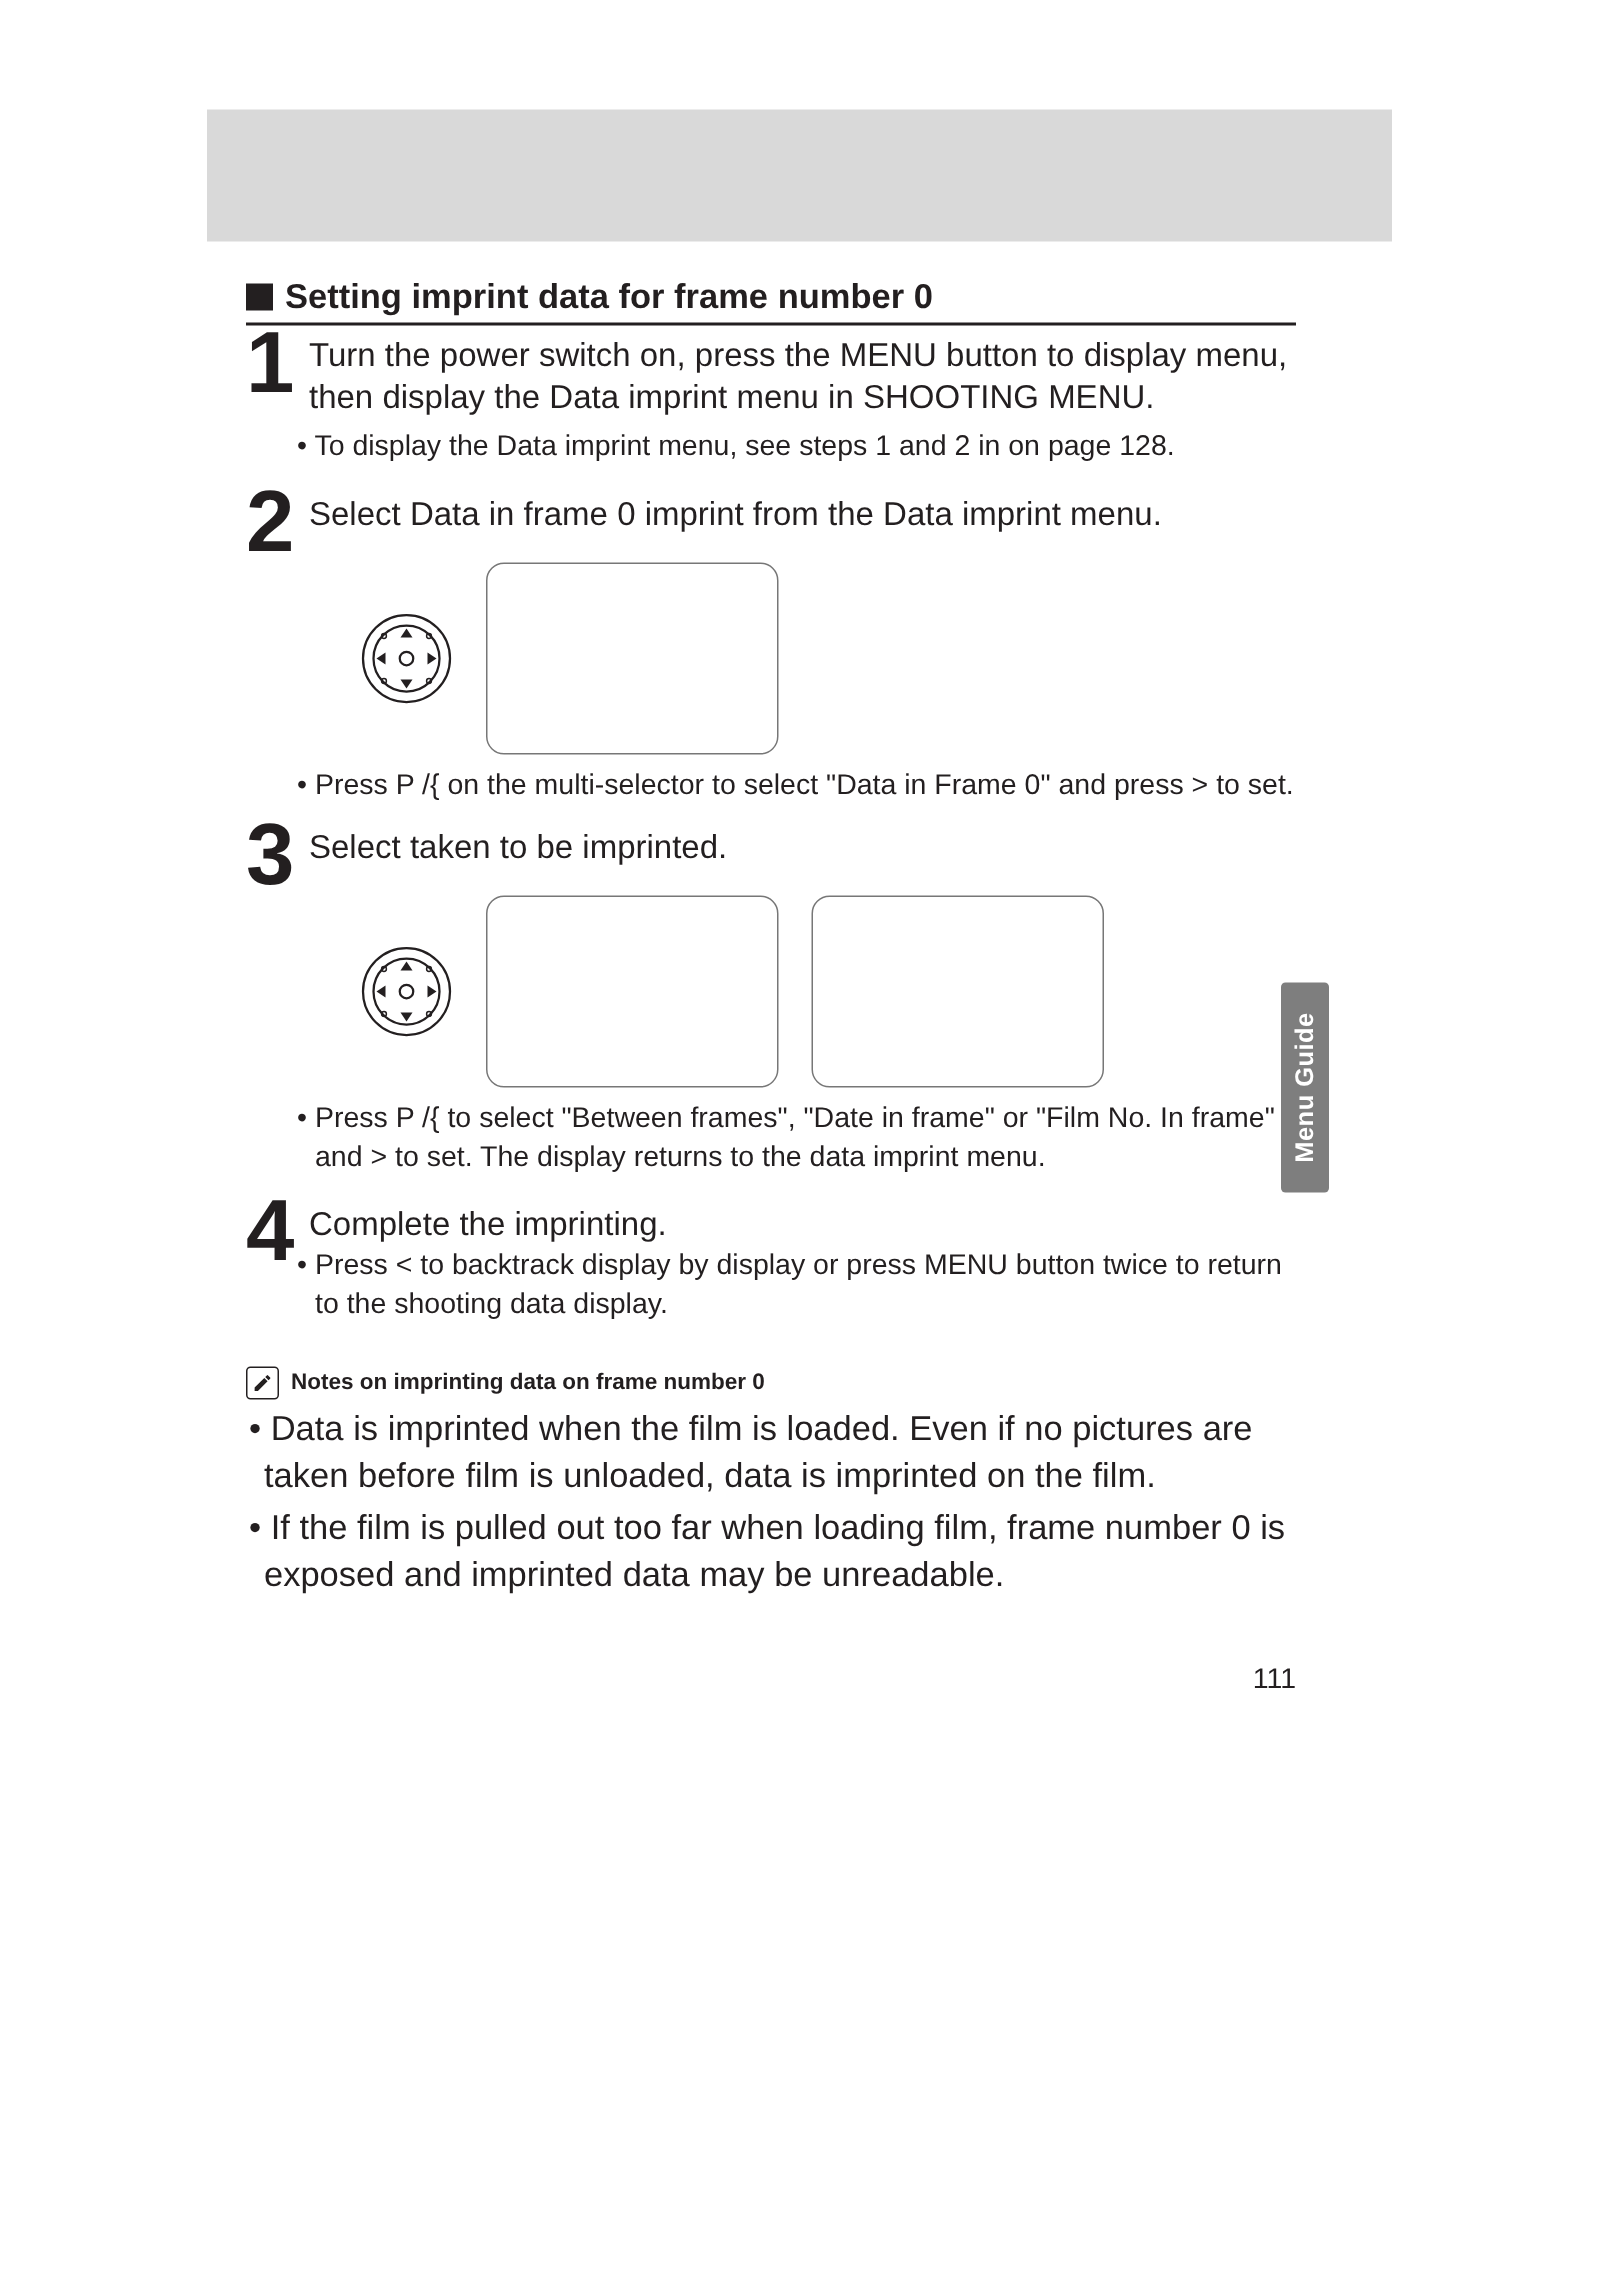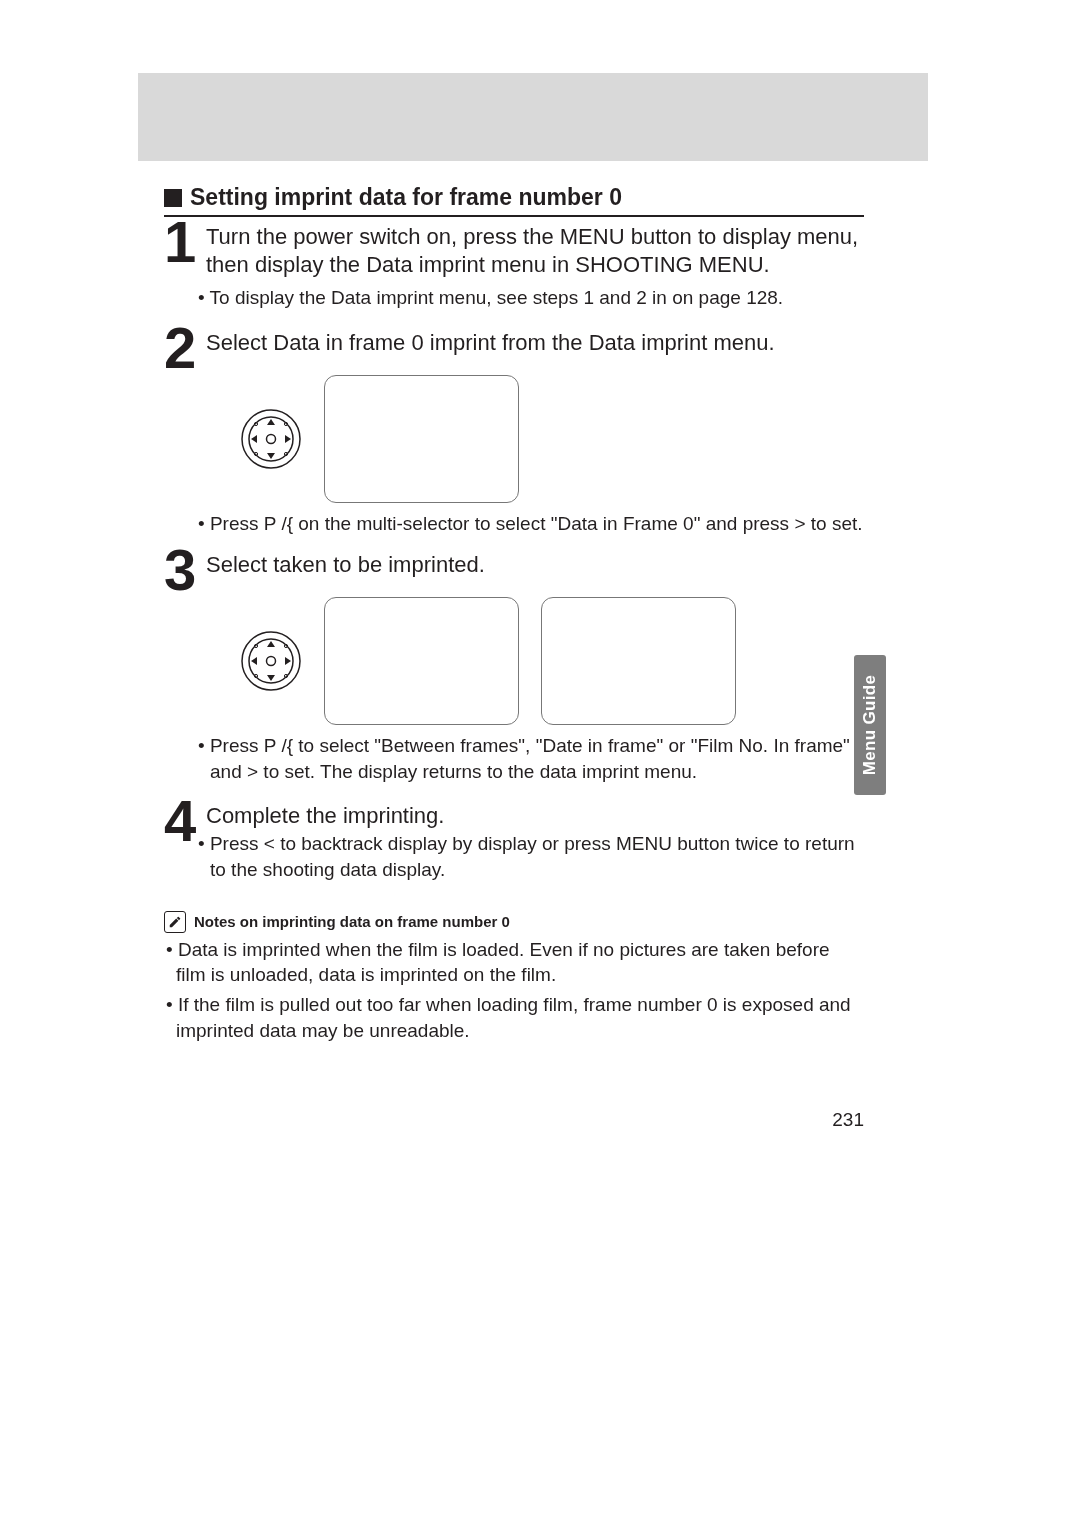--- a/index.html
+++ b/index.html
@@ -19,21 +19,21 @@
   .step-head { font-size: 22px; line-height: 1.28; }
   .sub { font-size: 19px; margin-top: 6px; padding-left: 14px; text-indent: -12px; line-height: 1.35; }
   .sub::before { content: "• "; }
   .figs { display: flex; align-items: center; gap: 22px; margin: 18px 0 8px 34px; }
   .dial { width: 62px; height: 62px; }
   .screen { border: 1.5px solid #777; border-radius: 12px; width: 195px; height: 128px; }
   .screen-sm { width: 195px; height: 128px; }
   .notes-head { display: flex; align-items: center; gap: 8px; font-weight: 700; font-size: 15px; margin-top: 28px; }
   .pencil-ico { width: 22px; height: 22px; border: 1.5px solid #231f20; border-radius: 3px; display: flex; align-items: center; justify-content: center; }
   .pencil-ico svg { width: 14px; height: 14px; }
-  .note-item { font-size: 19px; margin-top: 4px; padding-left: 12px; text-indent: -10px; line-height: 1.35; }
+  .note-item { font-size: 23px; margin-top: 4px; padding-left: 12px; text-indent: -10px; line-height: 1.35; }
   .note-item::before { content: "• "; }
 </style>
 </head>
 <body>
 
 <div class="page">
   <div class="header-band"></div>
 
   <div class="side-tab">
     <span>Menu Guide</span>
@@ -109,14 +109,14 @@
             <path d="M3 17.25V21h3.75L17.81 9.94l-3.75-3.75L3 17.25zM20.71 7.04a1 1 0 0 0 0-1.41l-2.34-2.34a1 1 0 0 0-1.41 0l-1.83 1.83 3.75 3.75 1.83-1.83z" fill="#231f20"></path>
           </svg>
       </span>
       <span>Notes on imprinting data on frame number 0</span>
     </div>
     <div class="note-item">Data is imprinted when the film is loaded. Even if no pictures are taken before film is unloaded, data is imprinted on the film.</div>
     <div class="note-item">If the film is pulled out too far when loading film, frame number 0 is exposed and imprinted data may be unreadable.</div>
 
   </div>
 
-  <div class="page-num">231</div>
+  <div class="page-num">111</div>
 </div>
 
 </body></html>

